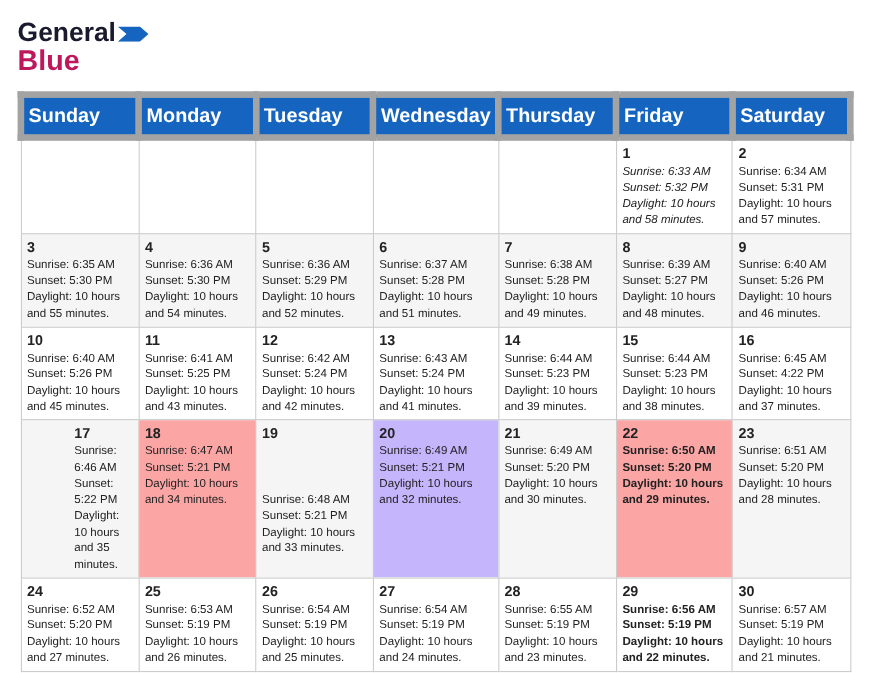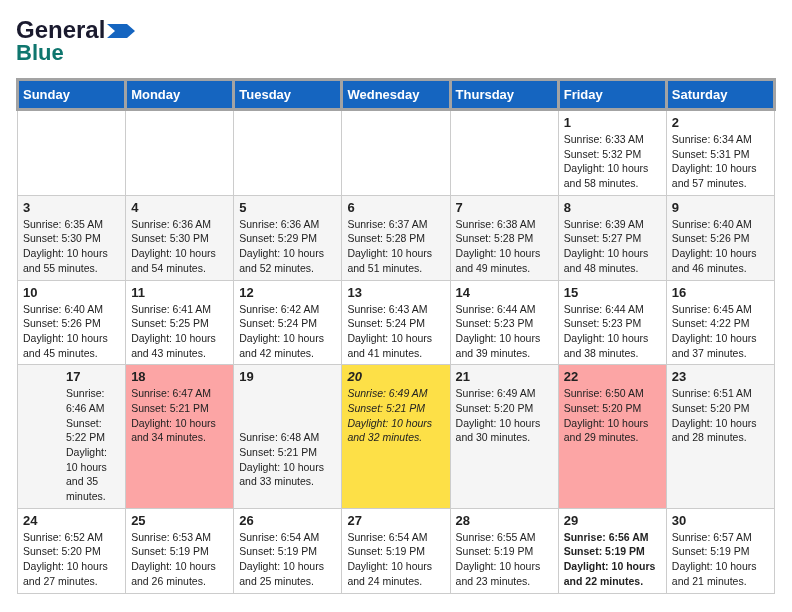--- a/index.html
+++ b/index.html
@@ -38,25 +38,25 @@
       font-size: 15px;
       color: #444;
     }
     .calendar {
       width: 100%;
       border-collapse: collapse;
     }
     .calendar th {
       background: #1565c0;
       color: #fff;
-      font-size: 13px;
+      font-size: 18px;
       font-weight: bold;
       padding: 6px 4px;
       text-align: left;
-      border: 3px solid #a3a3a3;
+      border: 6px solid #a3a3a3;
     }
     .calendar td {
       vertical-align: top;
       border: 1px solid #ccc;
       padding: 4px 5px;
       font-size: 10.5px;
       color: #222;
       width: 108px;
       min-height: 80px;
       background: #fff;
@@ -82,21 +82,21 @@
 <body>
 
 <div class="header-area">
   <div class="logo">
     <div style="display:flex;align-items:center;gap:2px;">
       <span style="font-size:24px;font-weight:bold;color:#1a1a2e;">General</span>
       <svg class="logo-arrow" viewBox="0 0 28 14" xmlns="http://www.w3.org/2000/svg">
         <polygon points="0,0 20,0 28,7 20,14 0,14 8,7" fill="#1565c0"></polygon>
       </svg>
     </div>
-    <span style="font-size:22px;font-weight:bold;color:#0f766e;margin-top:-4px;">Blue</span>
+    <span style="font-size:26px;font-weight:bold;color:#be185d;margin-top:-4px;">Blue</span>
   </div>
   <div class="title-area">
     <div class="month-title"></div>
     <div class="location"></div>
   </div>
 </div>
 
 <table class="calendar">
   <thead>
     <tr>
@@ -111,21 +111,21 @@
   </thead>
   <tbody id="calendar-body">
   <tr>
         <td class="empty-cell"></td>
         <td class="empty-cell"></td>
         <td class="empty-cell"></td>
         <td class="empty-cell"></td>
         <td class="empty-cell"></td>
         <td>
           <span class="day-num">1</span>
-          <div class="cell-info" style="white-space: pre-line;">Sunrise: 6:33 AM
+          <div class="cell-info" style="white-space: pre-line; font-style: italic;">Sunrise: 6:33 AM
 Sunset: 5:32 PM
 Daylight: 10 hours and 58 minutes.</div>
         </td>
         <td>
           <span class="day-num">2</span>
           <div class="cell-info" style="white-space: pre-line;">Sunrise: 6:34 AM
 Sunset: 5:31 PM
 Daylight: 10 hours and 57 minutes.</div>
         </td>
       </tr>
@@ -229,35 +229,35 @@
           <div class="cell-info" style="white-space: pre-line;">Sunrise: 6:47 AM
 Sunset: 5:21 PM
 Daylight: 10 hours and 34 minutes.</div>
         </td>
         <td style="background: rgb(245, 245, 245);">
           <span class="day-num">19</span>
           <div class="cell-info" style="white-space: pre-line; margin-top: 46px;">Sunrise: 6:48 AM
 Sunset: 5:21 PM
 Daylight: 10 hours and 33 minutes.</div>
         </td>
-        <td style="background: #fde047; font-style: italic;">
+        <td style="background: #c4b5fd;">
           <span class="day-num">20</span>
           <div class="cell-info" style="white-space: pre-line;">Sunrise: 6:49 AM
 Sunset: 5:21 PM
 Daylight: 10 hours and 32 minutes.</div>
         </td>
         <td style="background: rgb(245, 245, 245);">
           <span class="day-num">21</span>
           <div class="cell-info" style="white-space: pre-line;">Sunrise: 6:49 AM
 Sunset: 5:20 PM
 Daylight: 10 hours and 30 minutes.</div>
         </td>
         <td style="background: #fca5a5;">
           <span class="day-num">22</span>
-          <div class="cell-info" style="white-space: pre-line;">Sunrise: 6:50 AM
+          <div class="cell-info" style="white-space: pre-line; font-weight: bold;">Sunrise: 6:50 AM
 Sunset: 5:20 PM
 Daylight: 10 hours and 29 minutes.</div>
         </td>
         <td style="background: rgb(245, 245, 245);">
           <span class="day-num">23</span>
           <div class="cell-info" style="white-space: pre-line;">Sunrise: 6:51 AM
 Sunset: 5:20 PM
 Daylight: 10 hours and 28 minutes.</div>
         </td>
       </tr>

